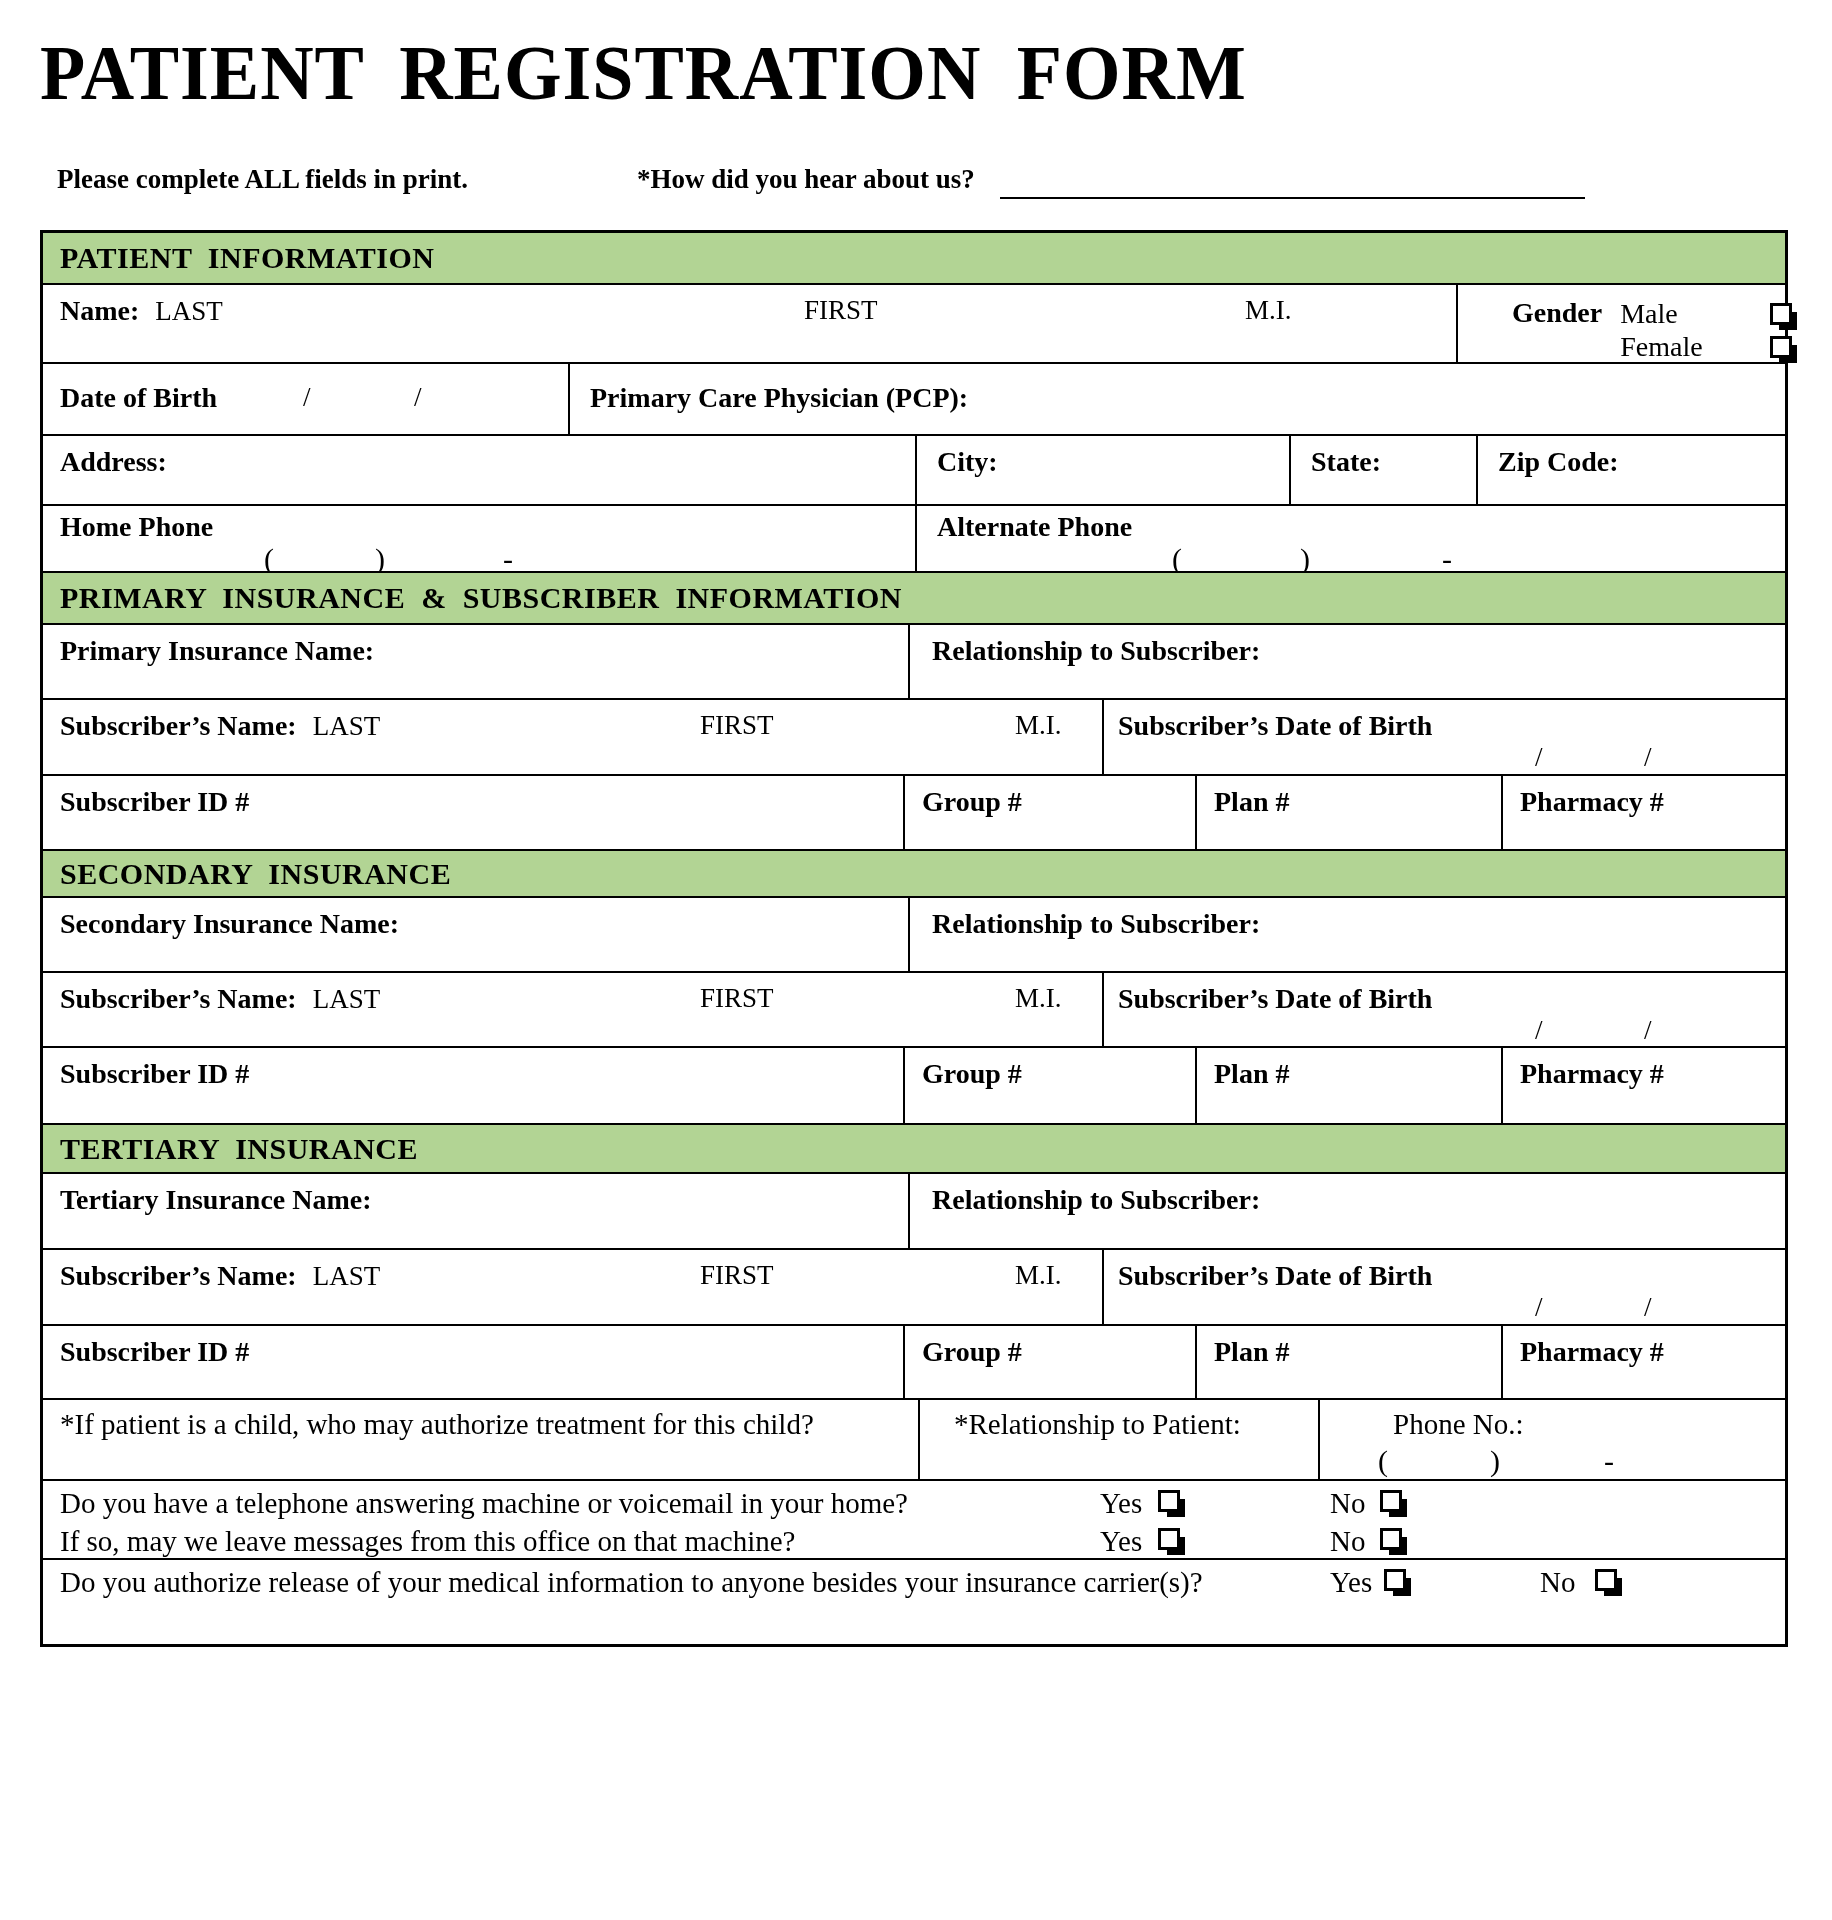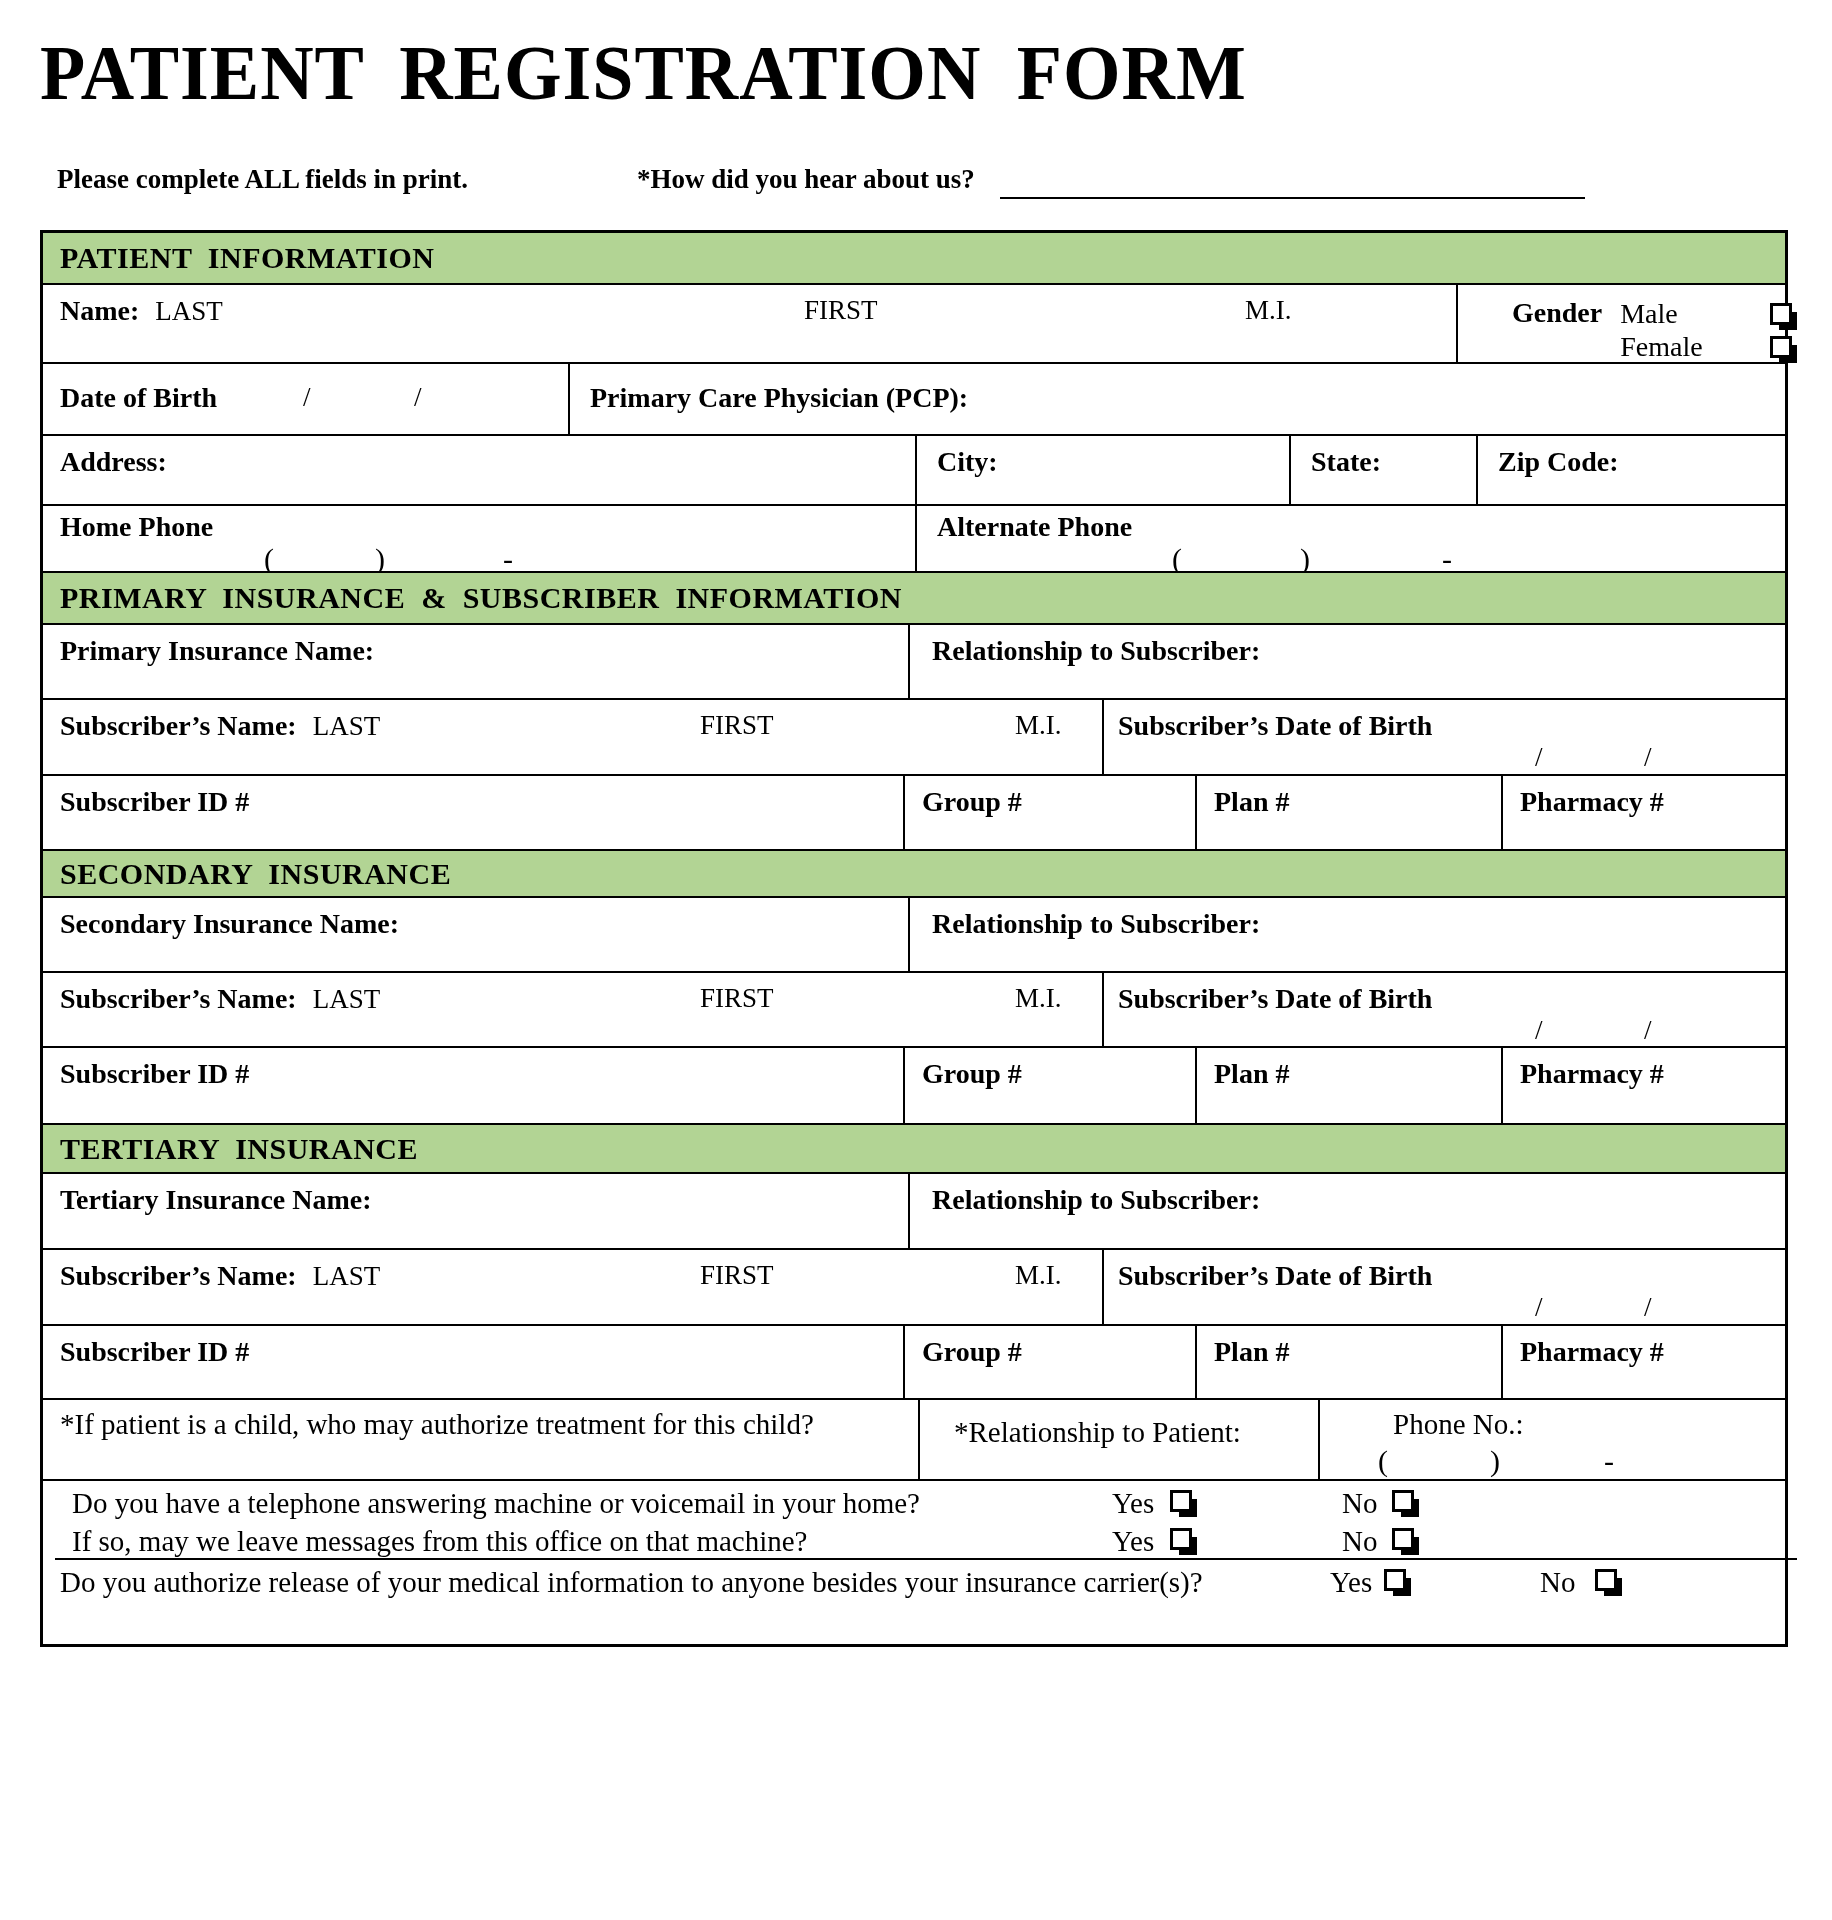--- a/index.html
+++ b/index.html
@@ -251,34 +251,34 @@
       </div>
       <div class="cell" style="flex:1;">
         <span class="lbl">Pharmacy #</span>
       </div>
     </div>
 
     <div class="row" style="height:81px;">
       <div class="cell" style="flex:0 0 877px; padding-top:8px;">
         <span class="q">*If patient is a child, who may authorize treatment for this child?</span>
       </div>
-      <div class="cell" style="flex:0 0 400px; padding-top:16px; padding-left:34px;">
+      <div class="cell" style="flex:0 0 400px; padding-top:8px; padding-left:34px;">
         <span class="q">*Relationship to Patient:</span>
       </div>
       <div class="cell" style="flex:1; padding-top:8px; padding-left:34px;margin-left:39px;">
         <span class="q">Phone No.:</span>
         <div class="phone-line" style="top:44px;">
           <span style="left:19px;">(</span>
           <span style="left:131px;">)</span>
           <span style="left:245px;">-</span>
         </div>
       </div>
     </div>
 
-    <div class="row" style="height:79px; display:block; padding-top:2px;margin-left:12px;">
+    <div class="row" style="height:79px; display:block; padding-top:2px;">
       <div class="yn-line">
         <span class="q">Do you have a telephone answering machine or voicemail in your home?</span>
         <span class="yn-yes" style="left:1057px;">Yes</span>
         <span class="cb yn-cb" style="left:1115px;"></span>
         <span class="yn-no" style="left:1287px;">No</span>
         <span class="cb yn-cb" style="left:1337px;"></span>
       </div>
       <div class="yn-line">
         <span class="q">If so, may we leave messages from this office on that machine?</span>
         <span class="yn-yes" style="left:1057px;">Yes</span>

